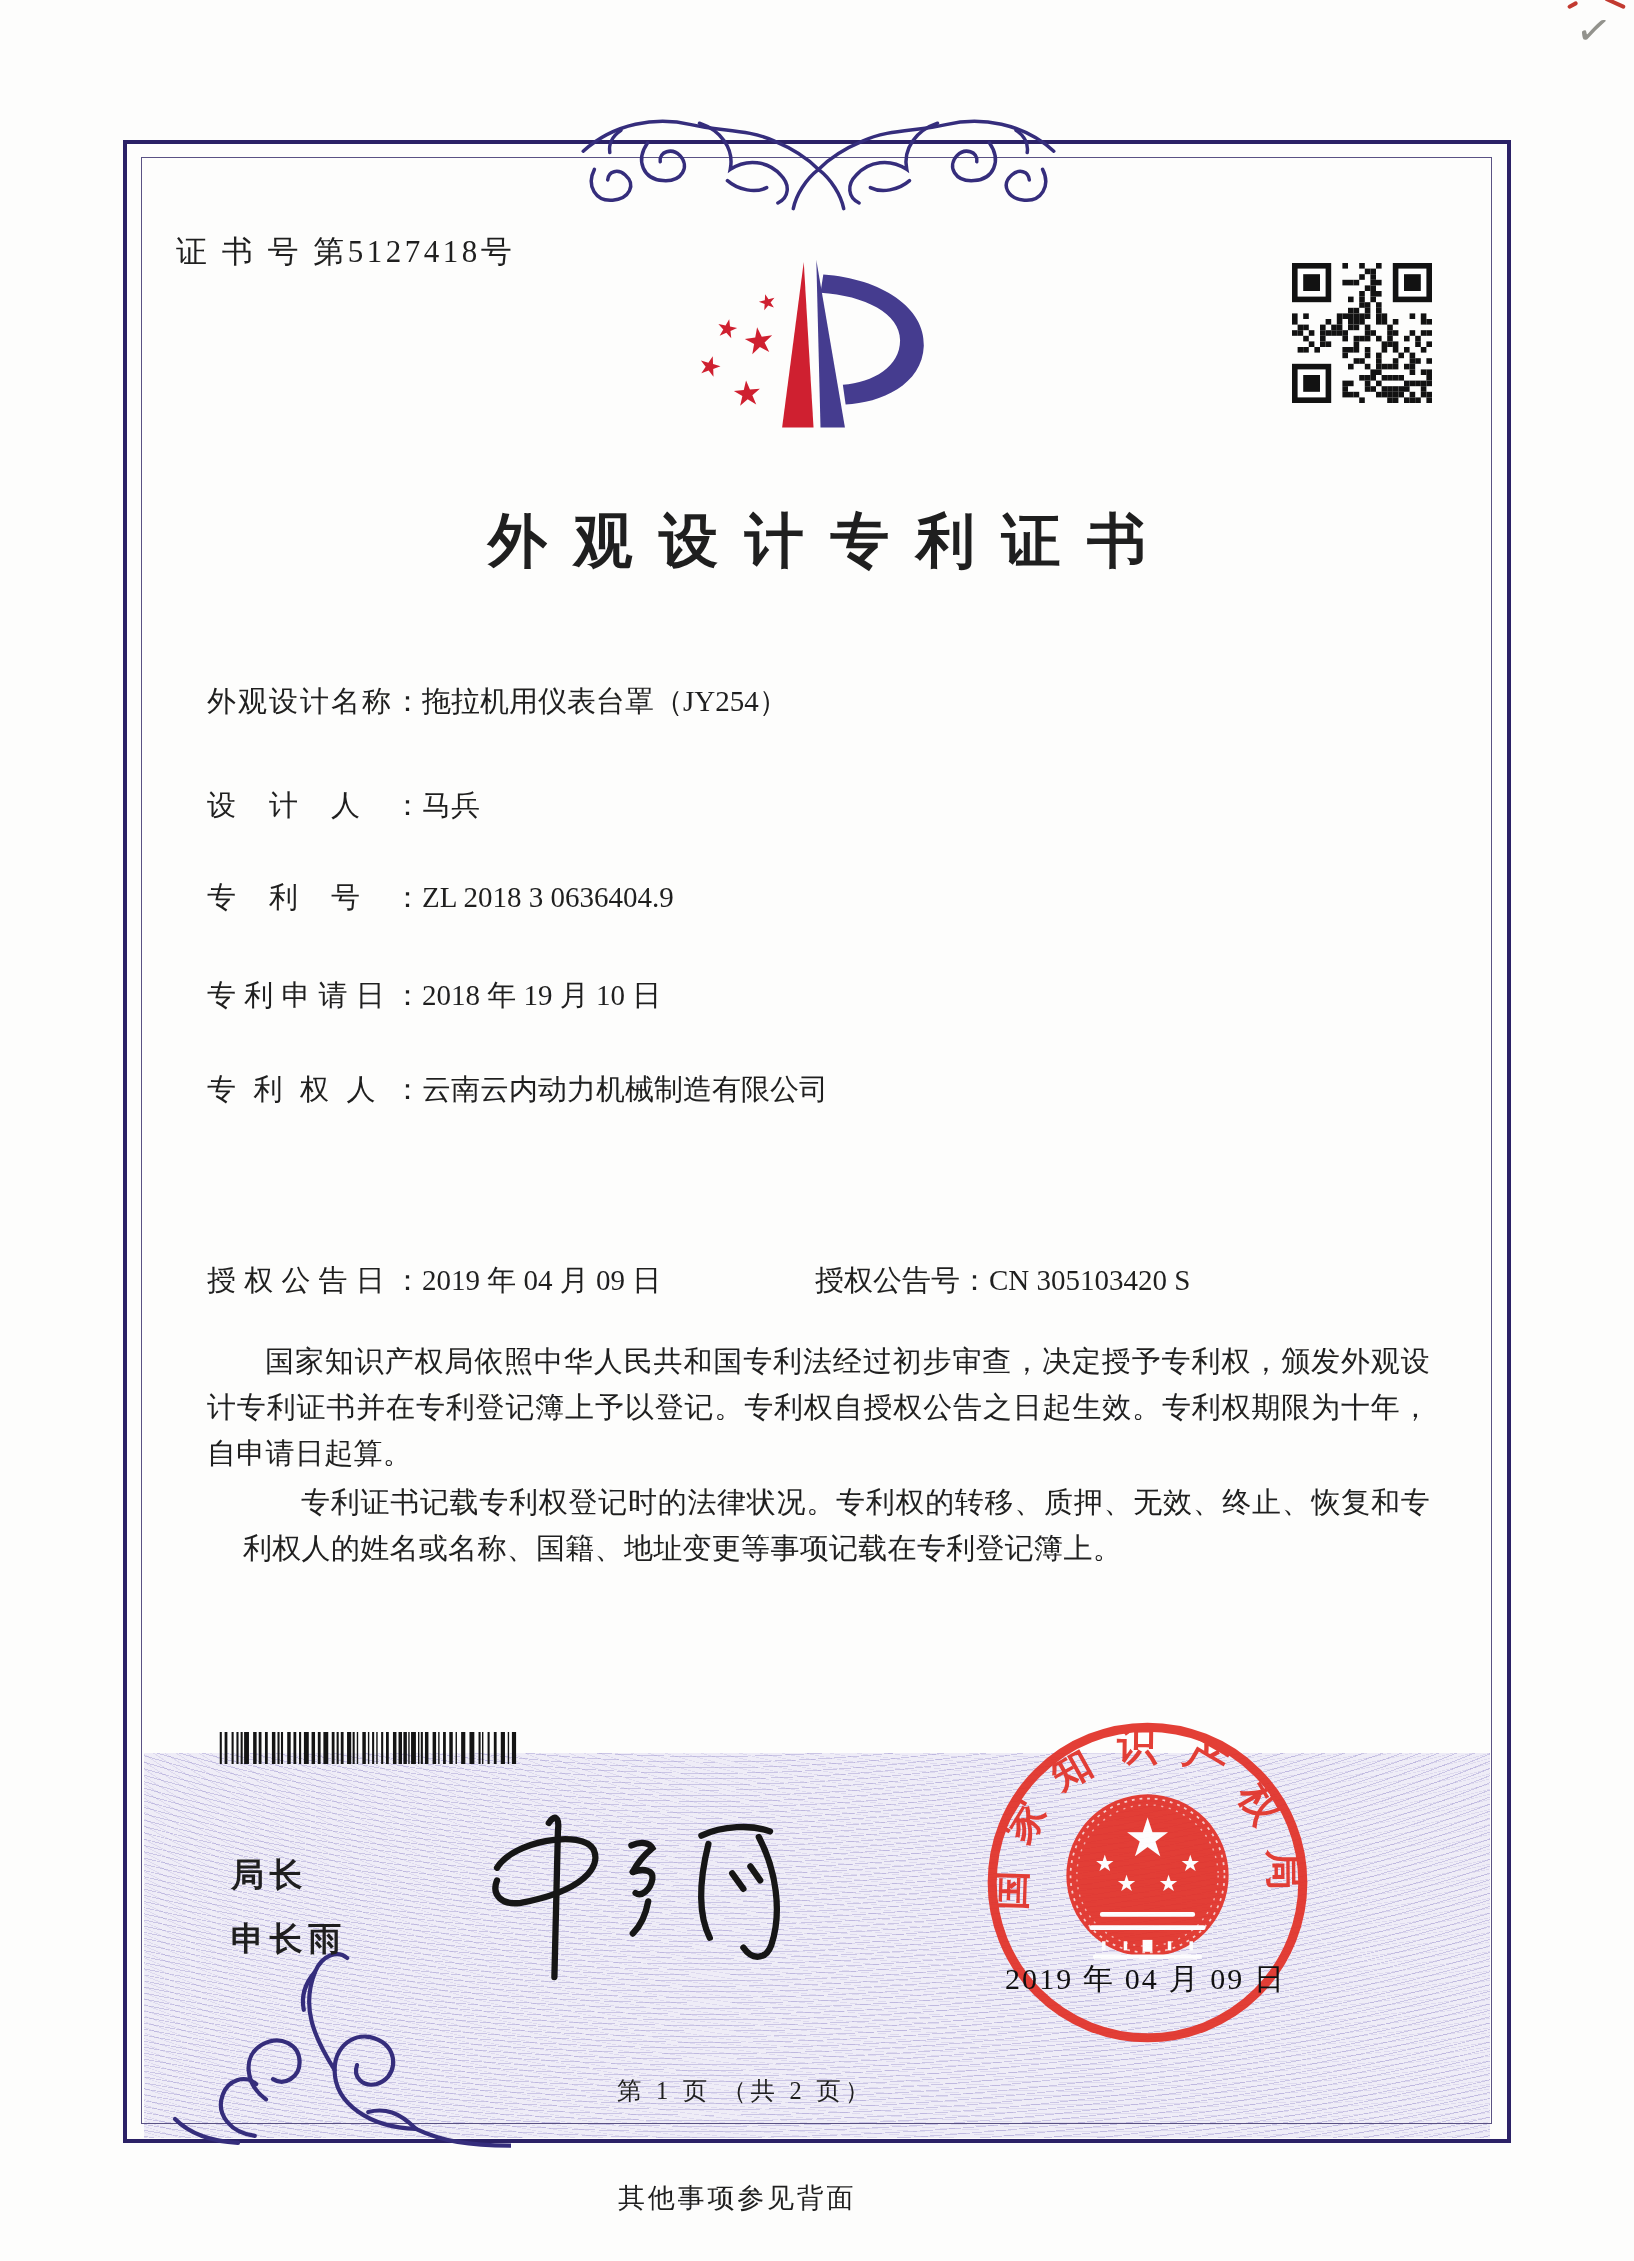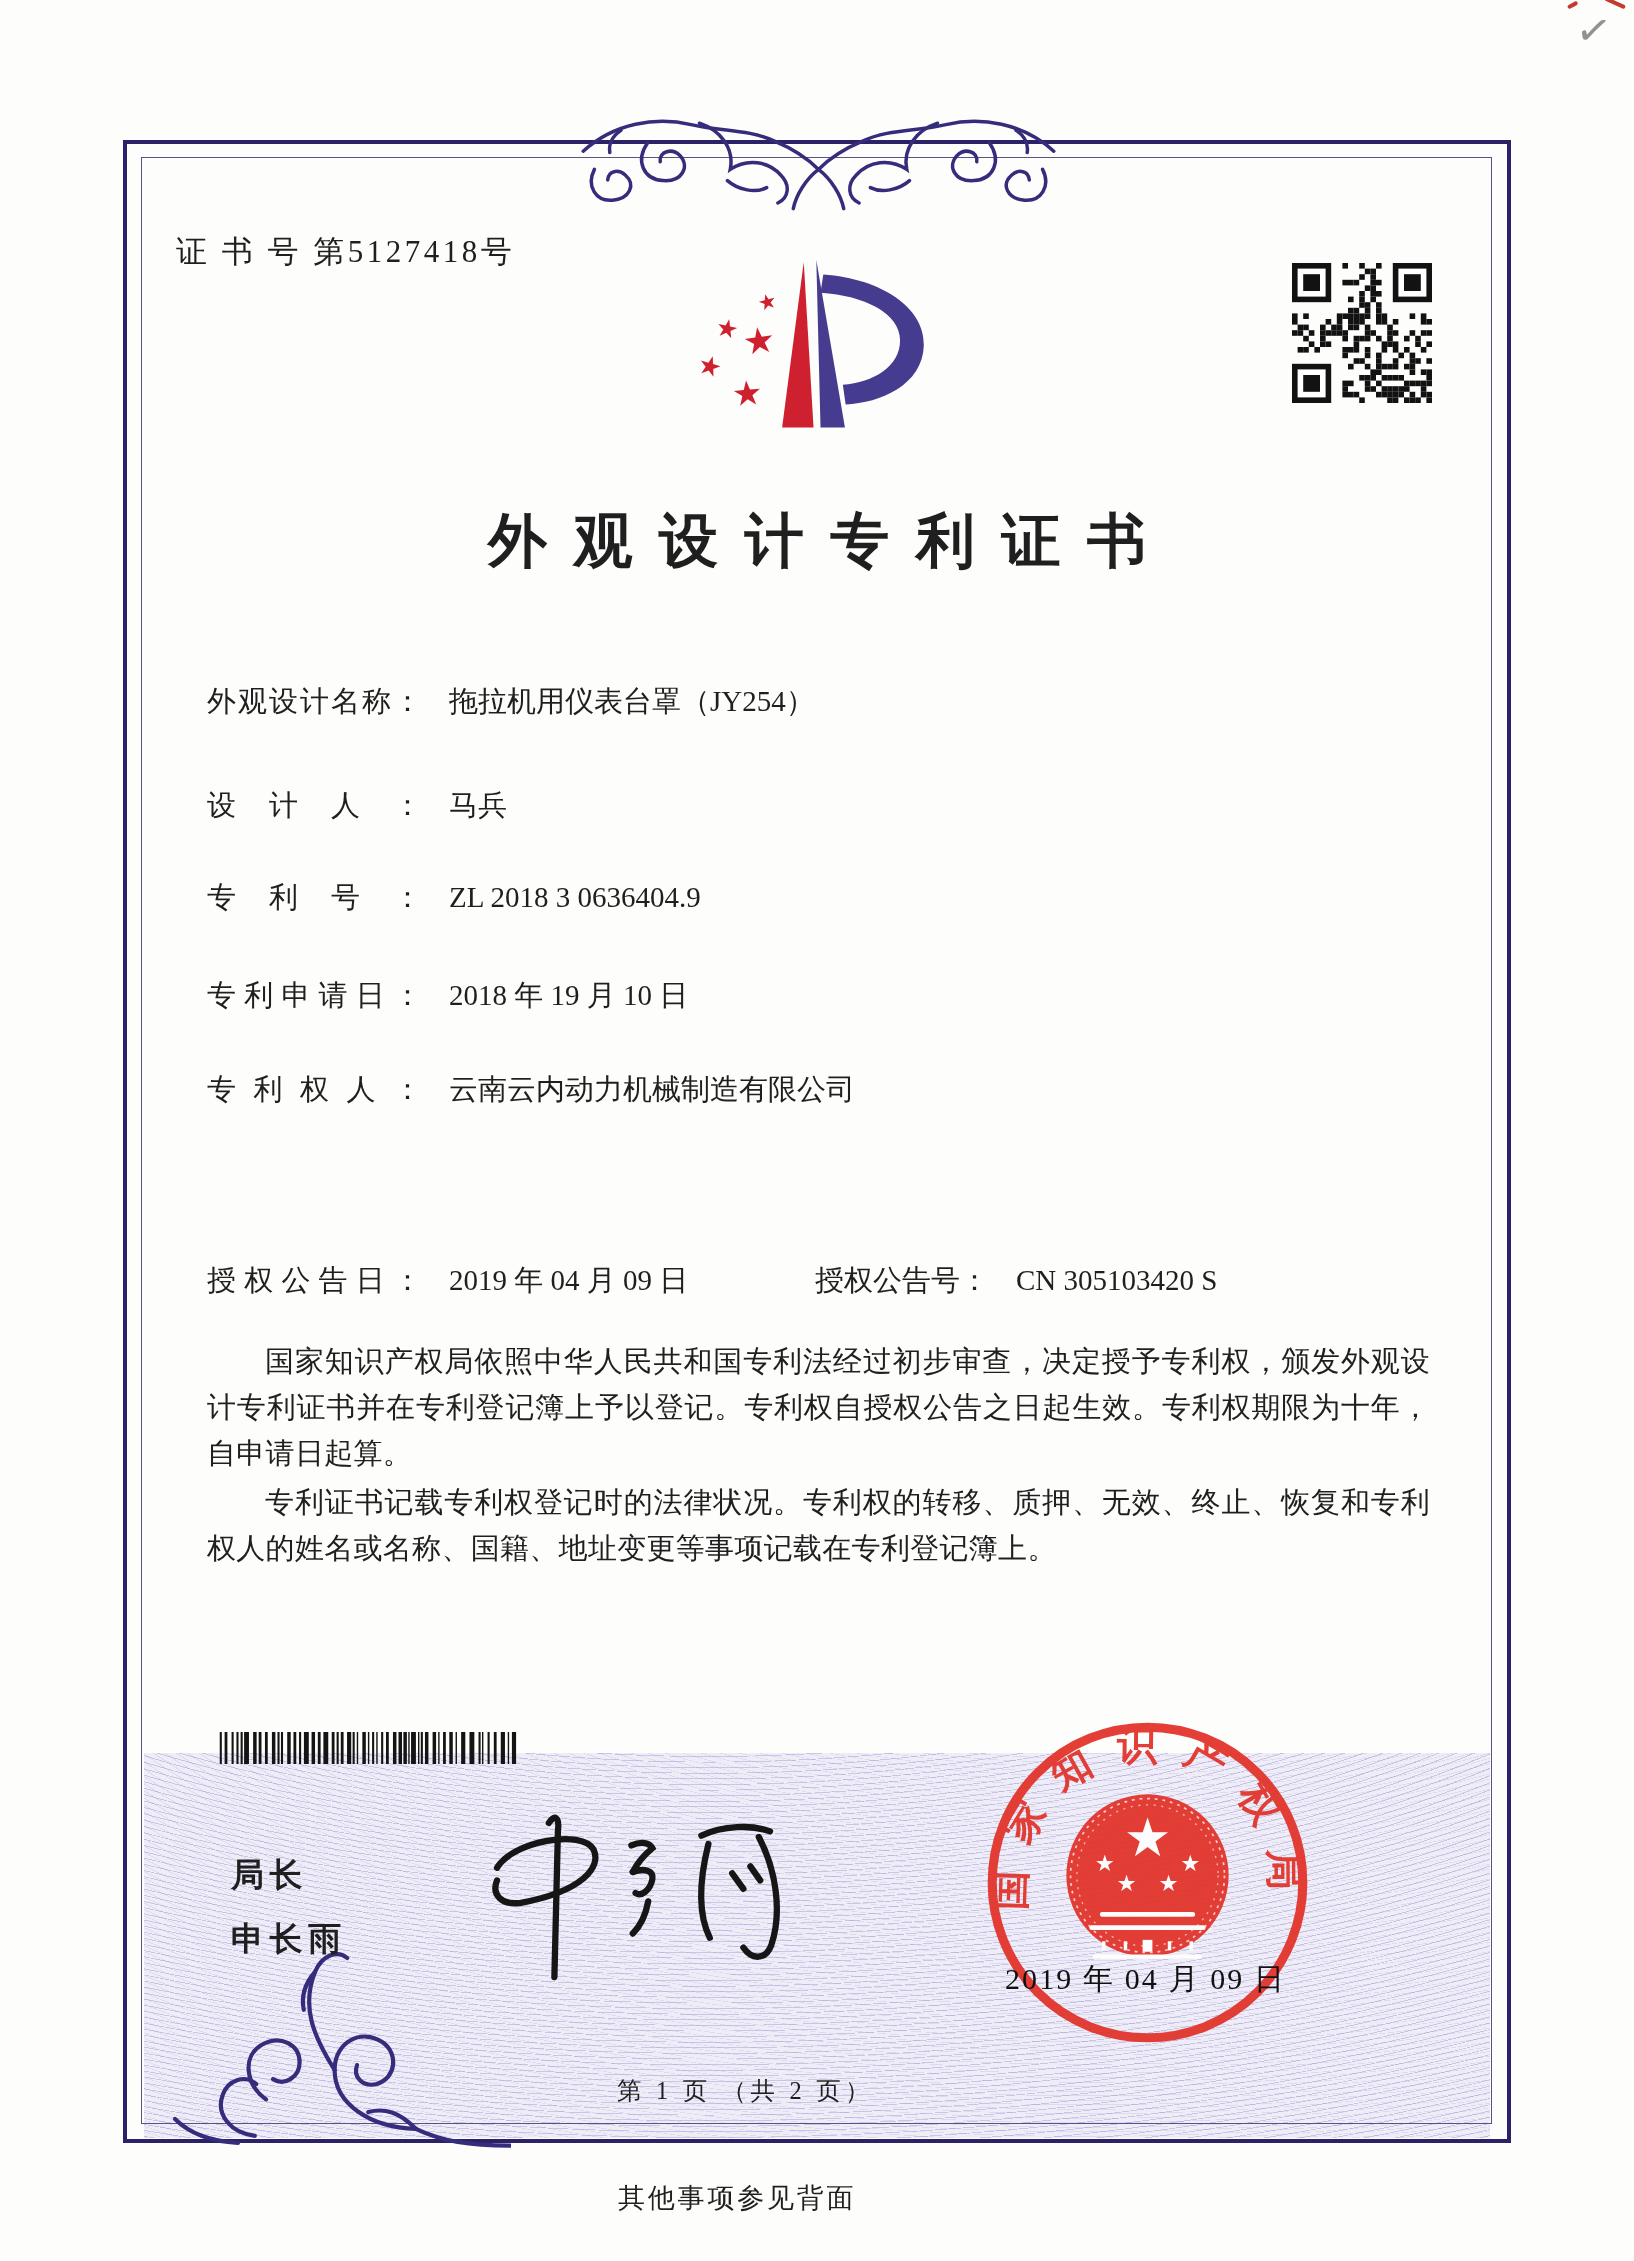--- a/index.html
+++ b/index.html
@@ -30,27 +30,27 @@
         transform:rotate(-28deg);border-radius:2.1px;z-index:3;}
   
   .logo-star{position:absolute;color:#cf2030;z-index:2;line-height:1;}
   .logo-svg{position:absolute;left:770px;top:255px;z-index:2;}
   .qr{position:absolute;left:1292px;top:263px;z-index:2;}
   
   .f{position:absolute;left:207px;width:1259px;font-size:29px;line-height:39px;z-index:2;
      white-space:nowrap;}
   .f .label{display:inline-block;width:215px;text-align:justify;text-align-last:justify;
      vertical-align:top;}
-  .f .value{margin-left:27px;}
+  .f .value{margin-left:0;}
   .pair2{position:absolute;left:608px;top:0;}
   
   .bodytext{position:absolute;left:207px;top:1338px;width:1223px;z-index:2;}
   .bodytext p{margin:0;font-size:29px;line-height:46px;text-align:justify;
      text-indent:2em;letter-spacing:0.3px;}
-  .bodytext p + p{margin-top:2.8px;}
+  .bodytext p + p{margin-top:2.8px;margin-left:36px;}
   
   .barcode{position:absolute;left:219px;top:1732px;z-index:2;}
   
   .sig-title{position:absolute;left:231px;top:1853px;font-size:33px;font-weight:bold;
      letter-spacing:5.6px;z-index:2;}
   .sig-name{position:absolute;left:231px;top:1917px;font-size:33px;font-weight:bold;
      letter-spacing:5.6px;z-index:2;}
   .signature{position:absolute;left:476px;top:1806px;z-index:2;}
   
   .seal{position:absolute;left:981px;top:1716px;z-index:2;}

